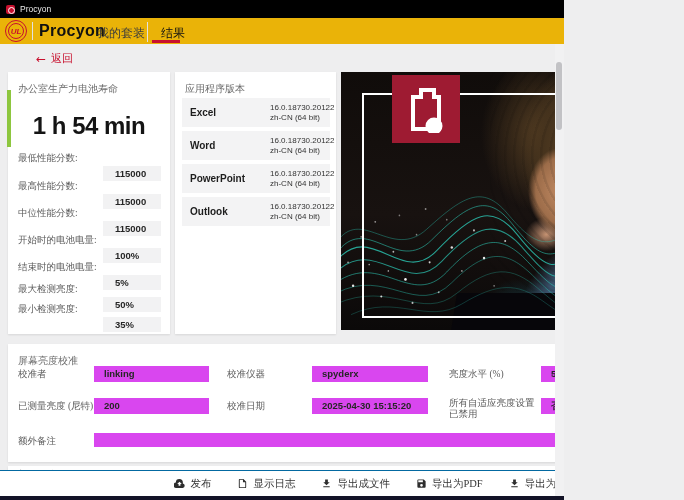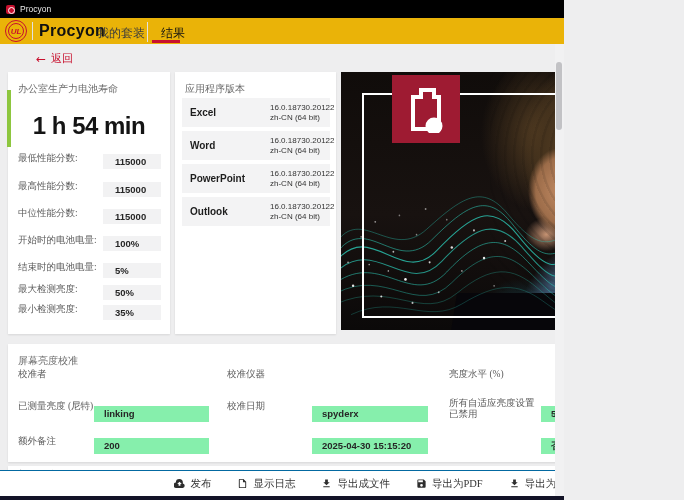--- a/index.html
+++ b/index.html
@@ -35,21 +35,21 @@
 
   
   .card { position:absolute; background:#fff; box-shadow:0 1px 2px rgba(0,0,0,.10); }
   .card-title { position:absolute; left:10px; top:10px; font-size:10px; color:#6b6b6b; }
 
   .card-battery { left:8px; top:72px; width:162px; height:262px;padding-left:8px; }
   .green-bar { position:absolute; left:-1px; top:18px; width:4px; height:57px; background:#8dc63f; }
   .score { position:absolute; left:0; top:40px; width:100%; text-align:center; font-size:24px; font-weight:800; color:#141414; letter-spacing:-.5px; }
   .stat-row { position:absolute; left:0; width:100%; height:16px; }
   .stat-label { position:absolute; left:10px; line-height:16px; font-size:9.5px; color:#5a5a5a; }
-  .stat-field { position:absolute; left:95px; top:4px; width:58px; height:15px; background:#f2f2f3; font-size:9.5px; font-weight:bold; color:#262626; line-height:15px; padding-left:12px; }
+  .stat-field { position:absolute; left:95px; top:16px; width:58px; height:15px; background:#f2f2f3; font-size:9.5px; font-weight:bold; color:#262626; line-height:15px; padding-left:12px; }
   .sr1{top:78px}.sr2{top:106px}.sr3{top:133px}.sr4{top:160px}.sr5{top:187px}.sr6{top:209px}.sr7{top:229px}
 
   .card-apps { left:175px; top:72px; width:161px; height:262px; }
   .app-row { position:absolute; left:7px; width:148px; height:29px; background:#f3f3f4; }
   .ar1{top:26px}.ar2{top:59px}.ar3{top:92px}.ar4{top:125px}
   .app-name { position:absolute; left:8px; top:0; line-height:29px; font-size:10px; font-weight:bold; color:#1d1d1d; }
   .app-ver { position:absolute; left:88px; top:5px; font-size:8px; color:#333; line-height:9.5px; white-space:nowrap; }
 
   
   .photo { position:absolute; left:341px; top:72px; width:331px; height:258px; overflow:hidden; background:#0d0a0b; }
@@ -70,21 +70,21 @@
   .laptop { position:absolute; left:34%; bottom:-2px; width:46%; height:15%; background:#07060a; transform:skewX(-9deg); }
   .waves { position:absolute; left:0; bottom:4%; width:70%; height:62%; }
   .frame { position:absolute; left:21px; top:21px; right:20px; bottom:12px; border:2px solid #fff; }
   .badge { position:absolute; left:51px; top:3px; width:68px; height:68px; background:#9e1b32; display:flex; align-items:center; justify-content:center; }
 
   
   .card-cal { left:8px; top:344px; width:664px; height:118px; }
   .cal-row { position:absolute; left:0; width:100%; height:18px; }
   .cr1{top:22px}.cr2{top:54px}.cr3{top:89px}
   .cal-label { position:absolute; font-size:9.5px; color:#5a5a5a; line-height:16px; }
-  .cal-field { position:absolute; height:16px; background:#86efac; font-size:9.5px; font-weight:bold; color:#262626; line-height:16px; padding-left:10px;margin-top:40px; }
+  .cal-field { position:absolute; height:16px; background:#d946ef; font-size:9.5px; font-weight:bold; color:#262626; line-height:16px; padding-left:10px; }
   .cl1{left:10px}.cf1{left:86px;width:115px}
   .cl2{left:219px}.cf2{left:304px;width:116px}
   .cl3{left:441px;width:90px}.cf3{left:533px;width:118px}
   .cl3.wrap { line-height:11px; top:0px; }
   .cr3 .cal-field { left:86px; width:566px; height:14px; }
 
   
   .peek-card { left:8px; top:466px; width:664px; height:28px; }
   .peek-title { position:absolute; left:10px; top:2px; font-size:10px; color:#6b6b6b; }
 

